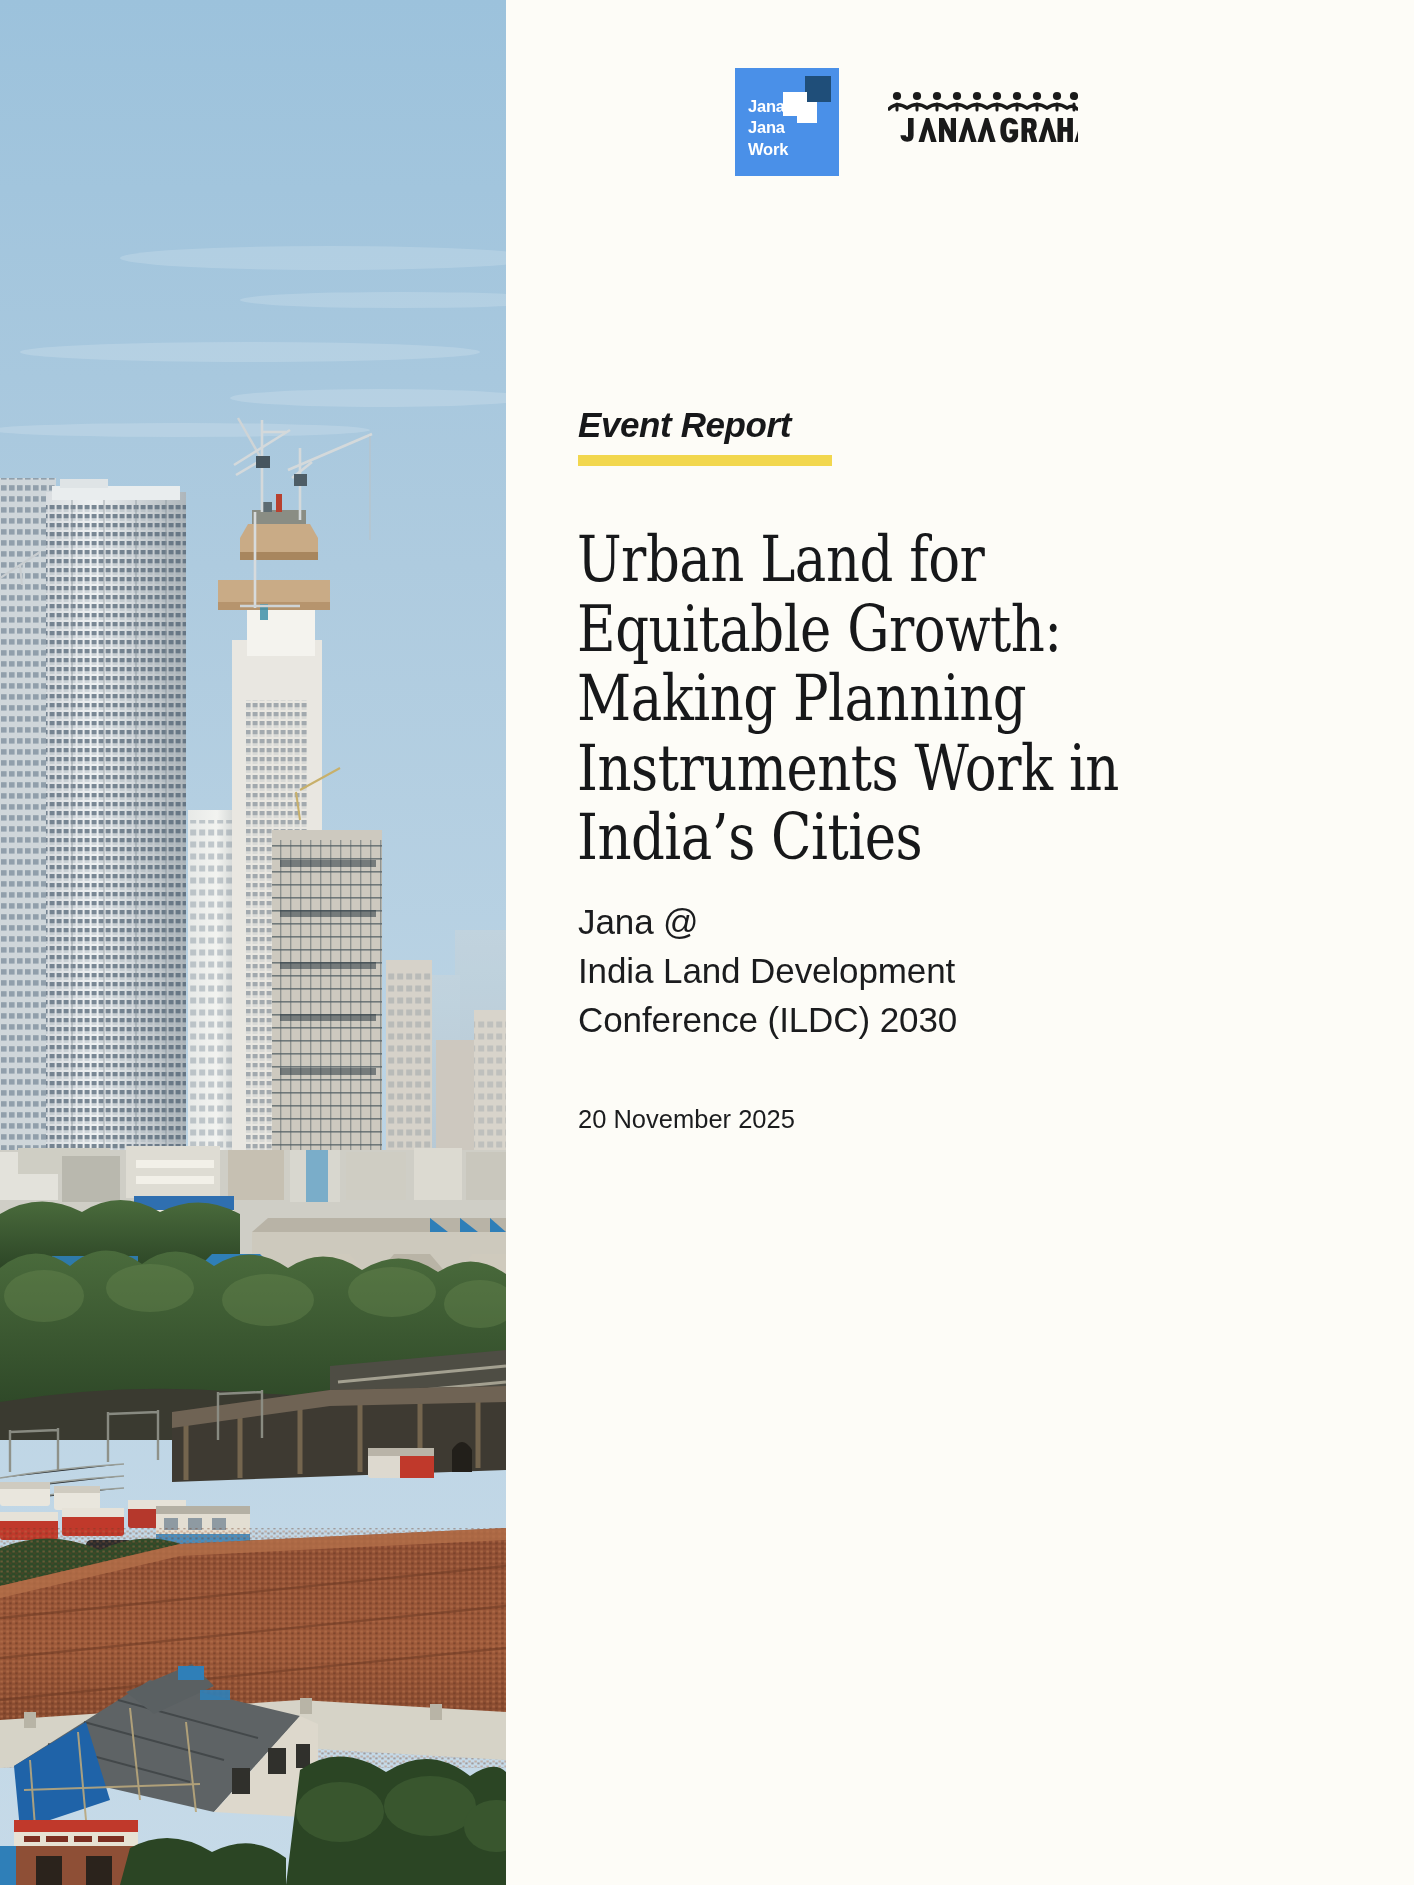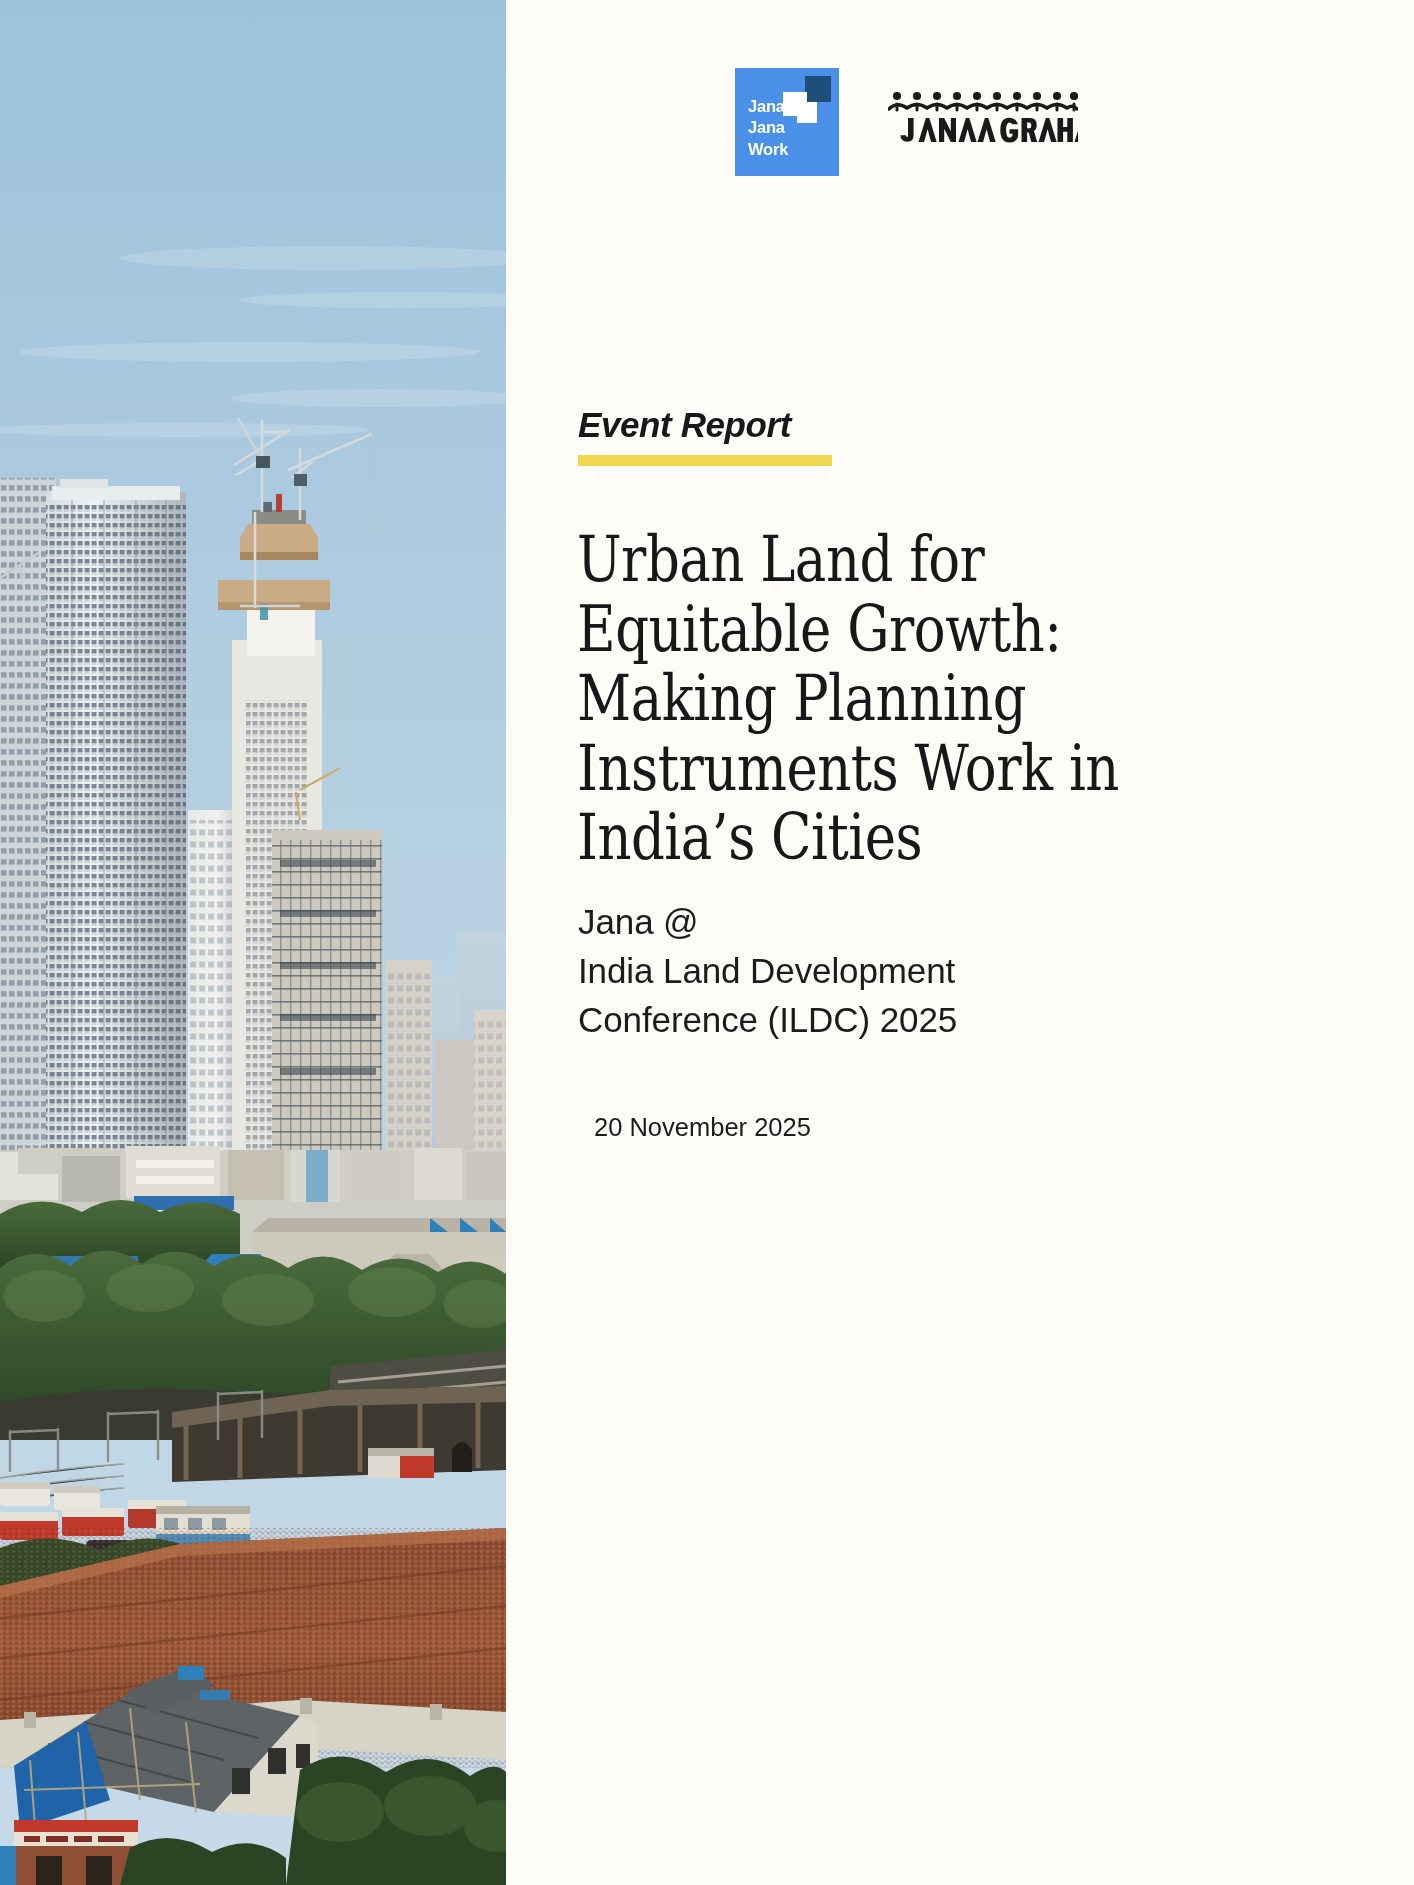--- a/index.html
+++ b/index.html
@@ -73,22 +73,22 @@
   
   .subtitle {
     position:absolute; left:72px; top:897px; width:700px;
     font-size:35px; font-weight:300; line-height:1.40;
     color:#1B1C1E; letter-spacing:-0.1px;
     white-space:pre-line;
   }
 
   
   .date {
-    position:absolute; left:88px; top:1105px;
-    font-size:25.5px; font-weight:300; color:#1B1C1E; letter-spacing:0px;margin-top:8px;
+    position:absolute; left:72px; top:1105px;
+    font-size:25.5px; font-weight:300; color:#1B1C1E; letter-spacing:0px;
   }
   .venue {
     position:absolute; left:72px; top:1168px; width:680px;
     font-size:25.5px; font-weight:300; line-height:1.40; color:#1B1C1E;
     white-space:pre-line;
   }
 </style>
 </head>
 <body>
 
@@ -534,19 +534,19 @@
     </div>
 
     <div class="title">Urban Land for
 Equitable Growth:
 Making Planning
 Instruments Work in
 India’s Cities</div>
 
     <div class="subtitle">Jana @
 India Land Development
-Conference (ILDC) 2025</div>
+Conference (ILDC) 2030</div>
 
     <div class="date">20 November 2025</div>
 
 
   </div>
 </div>
 
 </body></html>

